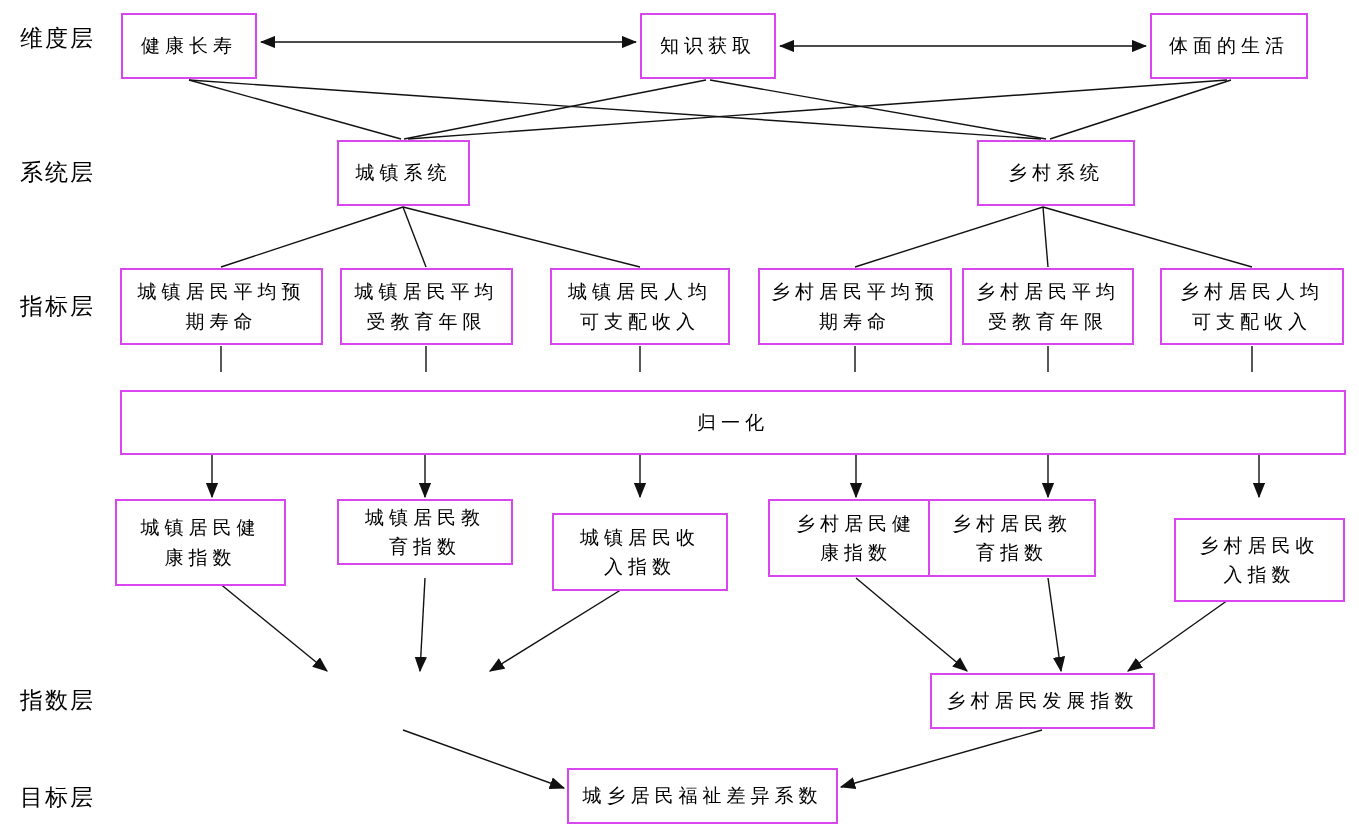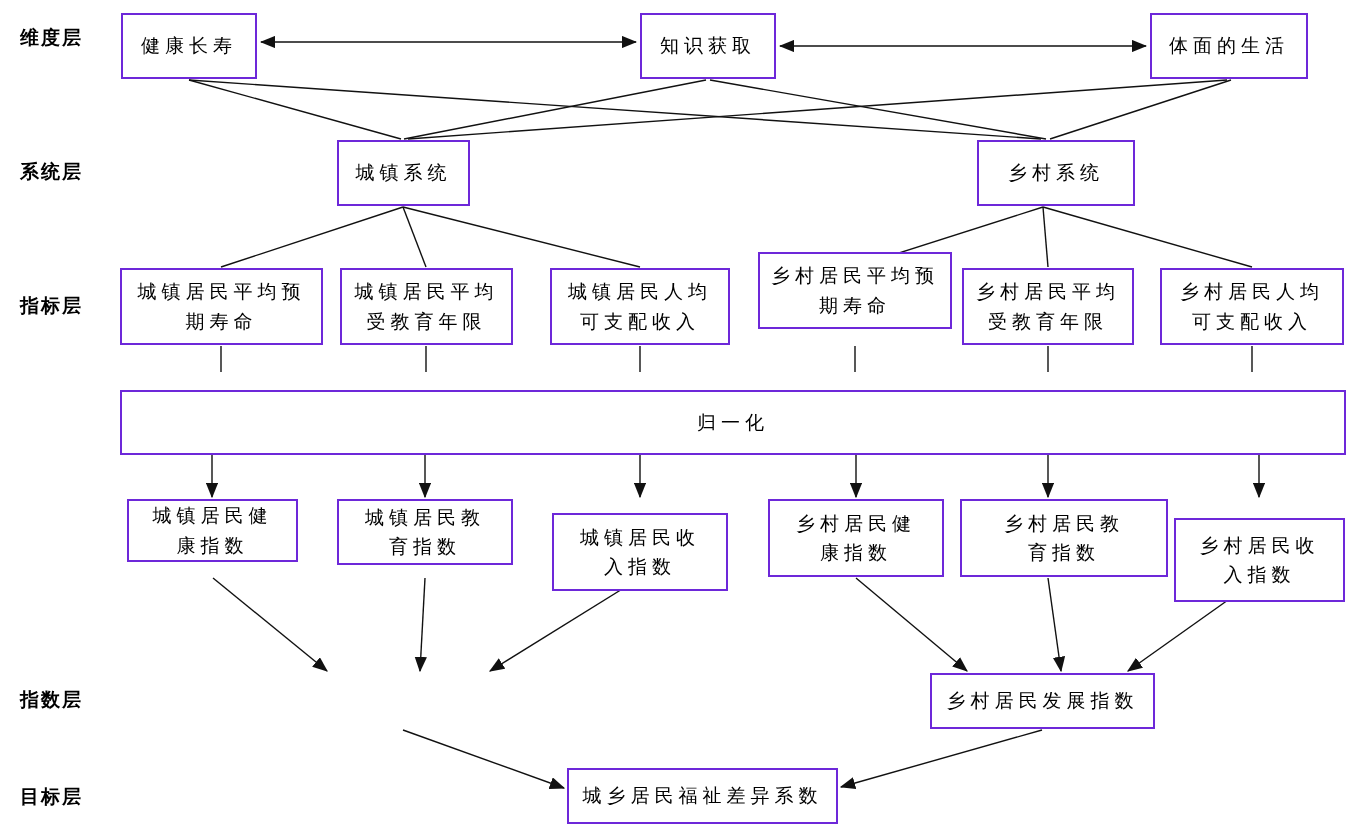--- a/index.html
+++ b/index.html
@@ -8,27 +8,27 @@
     width:1359px;height:834px;
     background:#ffffff;
     font-family:"DejaVu Serif","DejaVu Sans",serif;
     color:#000;
     overflow:hidden;
   }
   #wires{position:absolute;left:0;top:0;}
   .layer-label{
     position:absolute;left:20px;
     transform:translateY(-50%);
-    font-size:19px;letter-spacing:2px;white-space:nowrap;font-weight:bold;
+    font-size:23px;letter-spacing:2px;white-space:nowrap;
   }
   .node{
     position:absolute;
     box-sizing:border-box;
     background:#ffffff;
-    border:2px solid #6d28d9;
+    border:2px solid #d946ef;
     display:flex;align-items:center;justify-content:center;
     font-size:19px;letter-spacing:5px;line-height:1.55;
     text-align:center;
   }
   .node .t{display:inline-block;text-align:center;}
   .nowrap{white-space:nowrap;}
   .w172{max-width:172px;}
   .w150{max-width:150px;}
   .w130{max-width:130px;}
 </style>
@@ -127,47 +127,47 @@
 
   <div class="node" style="left:120px;top:268px;width:203px;height:77px">
       <span class="t w172">城镇居民平均预期寿命</span>
     </div>
   <div class="node" style="left:340px;top:268px;width:173px;height:77px">
       <span class="t w150">城镇居民平均受教育年限</span>
     </div>
   <div class="node" style="left:550px;top:268px;width:180px;height:77px">
       <span class="t w150">城镇居民人均可支配收入</span>
     </div>
-  <div class="node" style="left:758px;top:252px;width:194px;height:77px">
+  <div class="node" style="left:758px;top:268px;width:194px;height:77px">
       <span class="t w172">乡村居民平均预期寿命</span>
     </div>
   <div class="node" style="left:1160px;top:268px;width:184px;height:77px">
       <span class="t w150">乡村居民人均可支配收入</span>
     </div>
   <div class="node" style="left:962px;top:268px;width:172px;height:77px">
       <span class="t w150">乡村居民平均受教育年限</span>
     </div>
 
   <div class="node" style="left:120px;top:390px;width:1226px;height:65px">
       <span class="t nowrap">归一化</span>
     </div>
 
-  <div class="node" style="left:127px;top:499px;width:171px;height:63px">
+  <div class="node" style="left:115px;top:499px;width:171px;height:87px">
       <span class="t w130">城镇居民健康指数</span>
     </div>
   <div class="node" style="left:337px;top:499px;width:176px;height:66px">
       <span class="t w130">城镇居民教育指数</span>
     </div>
   <div class="node" style="left:552px;top:513px;width:176px;height:78px">
       <span class="t w130">城镇居民收入指数</span>
     </div>
   <div class="node" style="left:768px;top:499px;width:176px;height:78px">
       <span class="t w130">乡村居民健康指数</span>
     </div>
-  <div class="node" style="left:960px;top:499px;width:208px;height:78px">
+  <div class="node" style="left:928px;top:499px;width:168px;height:78px">
       <span class="t w130">乡村居民教育指数</span>
     </div>
   <div class="node" style="left:1174px;top:518px;width:171px;height:84px">
       <span class="t w130">乡村居民收入指数</span>
     </div>
 
   <div class="node" style="left:930px;top:673px;width:225px;height:56px">
       <span class="t nowrap">乡村居民发展指数</span>
     </div>
 

